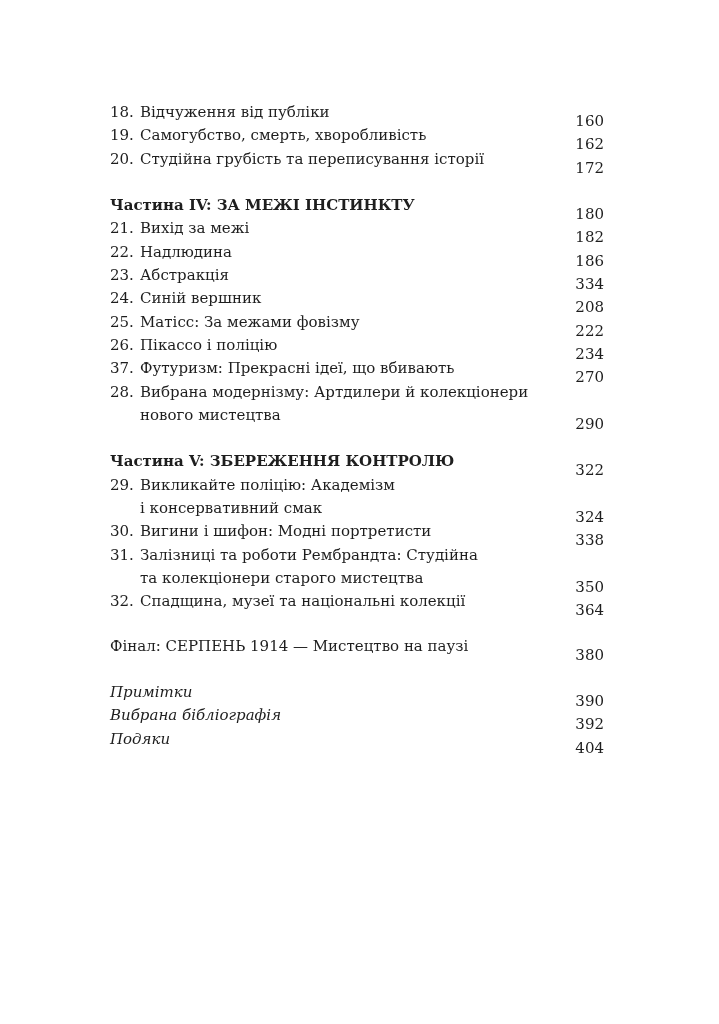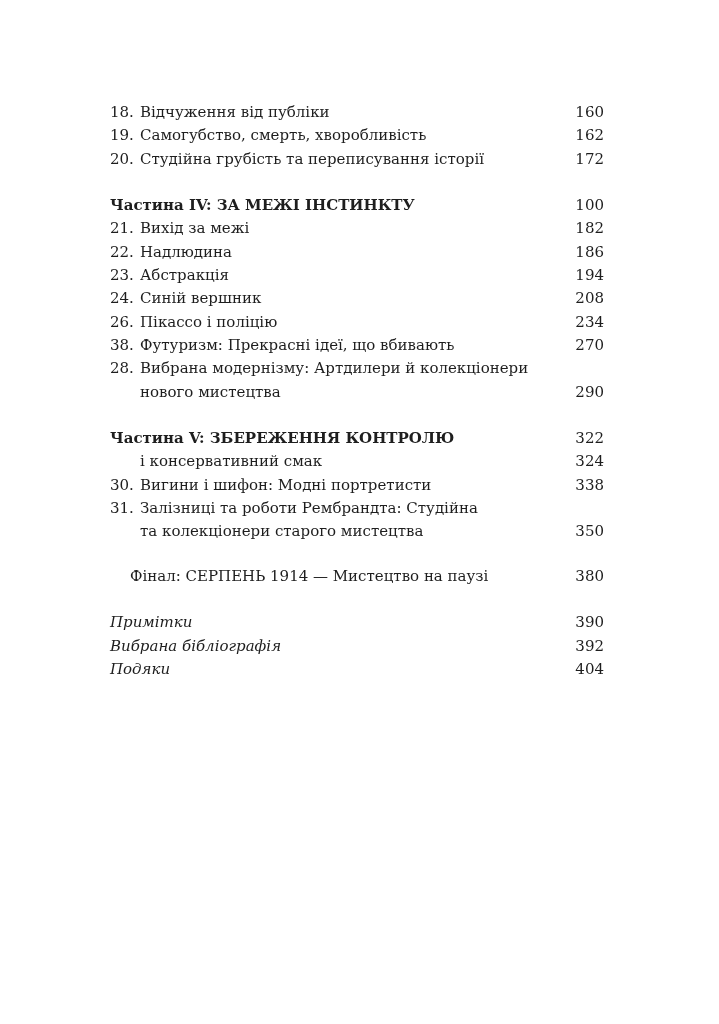--- a/index.html
+++ b/index.html
@@ -4,23 +4,23 @@
   <style>
     html, body { margin: 0; padding: 0; }
     body {
       width: 719px; height: 1024px; background: #ffffff; position: relative; overflow: hidden;
       font-family: "DejaVu Serif", "Liberation Serif", serif; color: #1e1e1e;
     }
     .toc { position: absolute; left: 110px; top: 101px; width: 494px; }
     .row { position: relative; height: 23.3px; line-height: 23.3px; font-size: 15px; white-space: nowrap; }
     .num { position: absolute; left: 0; top: 0; }
     .title { position: absolute; left: 30px; top: 0; }
-    .page { position: absolute; right: 0; top: 0; }
+    .page { position: absolute; right: 0; top: 9px; }
     .part .title { left: 0; font-weight: bold; text-align: center; }
-    .plain .title { left: 0; margin-left: 20px; }
+    .plain .title { left: 0; }
     .italic .title { left: 0; font-style: italic; }
     .gap { height: 23.3px; }
     .final-gap { height: 21px; }
   </style>
 </head>
 <body>
 
 <div class="toc">
 
   <div class="row">
@@ -36,83 +36,97 @@
   <div class="row">
     <span class="num">20.</span>
     <span class="title">Студійна грубість та переписування історії</span>
     <span class="page">172</span>
   </div>
 
   <div class="gap"></div>
 
   <div class="row part">
     <span class="title">Частина IV: ЗА МЕЖІ ІНСТИНКТУ</span>
-    <span class="page">100</span>
+    <span class="page">180</span>
   </div>
   <div class="row">
     <span class="num">21.</span>
     <span class="title">Вихід за межі</span>
     <span class="page">182</span>
   </div>
   <div class="row">
     <span class="num">22.</span>
     <span class="title">Надлюдина</span>
     <span class="page">186</span>
   </div>
   <div class="row">
     <span class="num">23.</span>
     <span class="title">Абстракція</span>
-    <span class="page">194</span>
+    <span class="page">334</span>
   </div>
   <div class="row">
     <span class="num">24.</span>
     <span class="title">Синій вершник</span>
     <span class="page">208</span>
   </div>
   <div class="row">
+    <span class="num">25.</span>
+    <span class="title">Матісс: За межами фовізму</span>
+    <span class="page">222</span>
+  </div>
+  <div class="row">
     <span class="num">26.</span>
     <span class="title">Пікассо і поліцію</span>
     <span class="page">234</span>
   </div>
   <div class="row">
-    <span class="num">38.</span>
+    <span class="num">37.</span>
     <span class="title">Футуризм: Прекрасні ідеї, що вбивають</span>
     <span class="page">270</span>
   </div>
   <div class="row">
     <span class="num">28.</span>
     <span class="title">Вибрана модернізму: Артдилери й колекціонери</span>
   </div>
   <div class="row">
     <span class="title">нового мистецтва</span>
     <span class="page">290</span>
   </div>
 
   <div class="gap"></div>
 
   <div class="row part">
     <span class="title">Частина V: ЗБЕРЕЖЕННЯ КОНТРОЛЮ</span>
     <span class="page">322</span>
   </div>
   <div class="row">
+    <span class="num">29.</span>
+    <span class="title">Викликайте поліцію: Академізм</span>
+  </div>
+  <div class="row">
     <span class="title">і консервативний смак</span>
     <span class="page">324</span>
   </div>
   <div class="row">
     <span class="num">30.</span>
     <span class="title">Вигини і шифон: Модні портретисти</span>
     <span class="page">338</span>
   </div>
   <div class="row">
     <span class="num">31.</span>
     <span class="title">Залізниці та роботи Рембрандта: Студійна</span>
   </div>
   <div class="row">
     <span class="title">та колекціонери старого мистецтва</span>
     <span class="page">350</span>
+  </div>
+  <div class="row">
+    <span class="num">32.</span>
+    <span class="title">Спадщина, музеї та національні колекції</span>
+    <span class="page">364</span>
   </div>
 
   <div class="final-gap"></div>
 
   <div class="row plain">
     <span class="title">Фінал: СЕРПЕНЬ 1914 — Мистецтво на паузі</span>
     <span class="page">380</span>
   </div>
 
   <div class="gap"></div>

